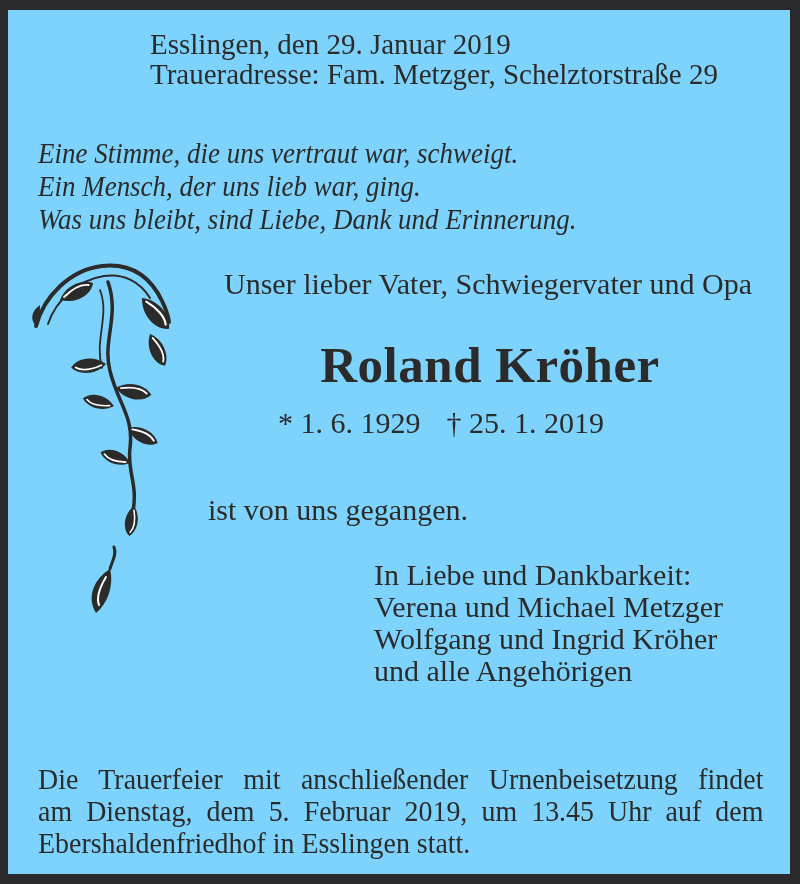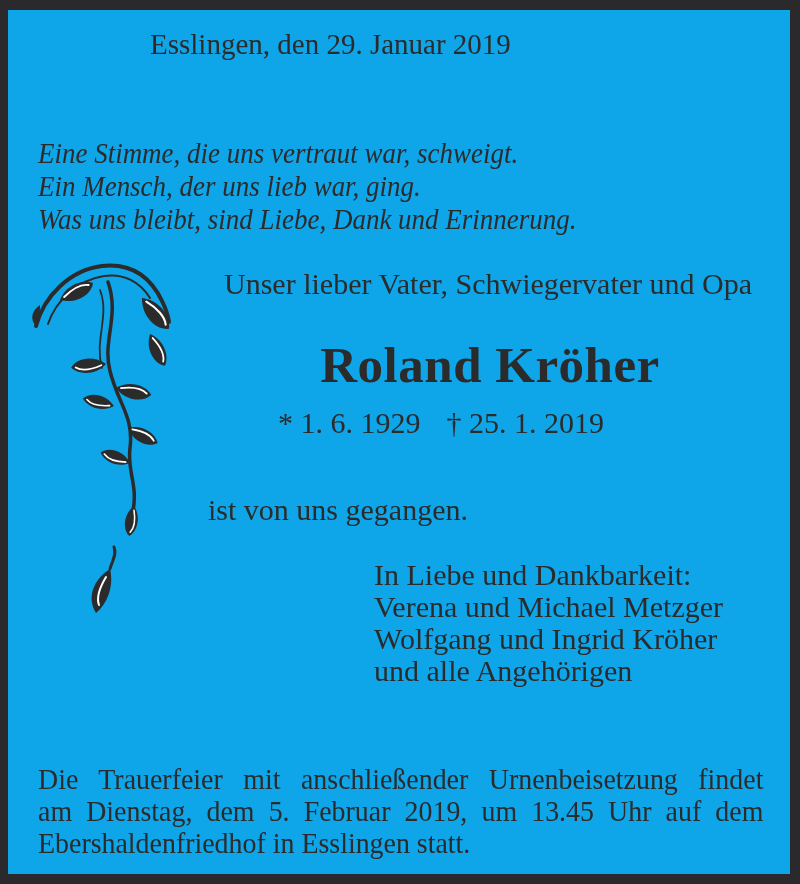--- a/index.html
+++ b/index.html
@@ -3,21 +3,21 @@
 <meta charset="utf-8">
 <style>
   html, body { margin: 0; padding: 0; }
   body {
     width: 800px; height: 884px;
     background: #ffffff;
     font-family: "Liberation Serif", "DejaVu Serif", serif;
     color: #2b2b2b;
     overflow: hidden;
   }
-  .page { position: relative; width: 800px; height: 884px; background: #0ea5e9; }
+  .page { position: relative; width: 800px; height: 884px; background: #7dd3fc; }
   .frame {
     position: absolute; inset: 0;
     border-style: solid; border-color: #2a2a2c;
     border-width: 10px 10px 10px 8px;
     box-sizing: border-box;
     pointer-events: none;
   }
   .abs { position: absolute; white-space: nowrap; }
 
   .header { left: 150px; top: 29px; font-size: 29px; line-height: 30px; }
@@ -46,20 +46,21 @@
   .ink-fill { fill: #2b2b2b; stroke: none; }
   .vein { fill: none; stroke: #ffffff; stroke-width: 2; stroke-linecap: round; }
 </style>
 </head>
 <body>
 
 <div class="page">
 
   <div class="abs header">
     <div>Esslingen, den 29. Januar 2019</div>
+    <div>Traueradresse: Fam. Metzger, Schelztorstraße 29</div>
   </div>
 
   <div class="abs verse">
     <div>Eine Stimme, die uns vertraut war, schweigt.</div>
     <div>Ein Mensch, der uns lieb war, ging.</div>
     <div>Was uns bleibt, sind Liebe, Dank und Erinnerung.</div>
   </div>
 
   <svg class="art" style="left:30px; top:256px;" width="165" height="285" viewBox="0 0 165 285">
 

